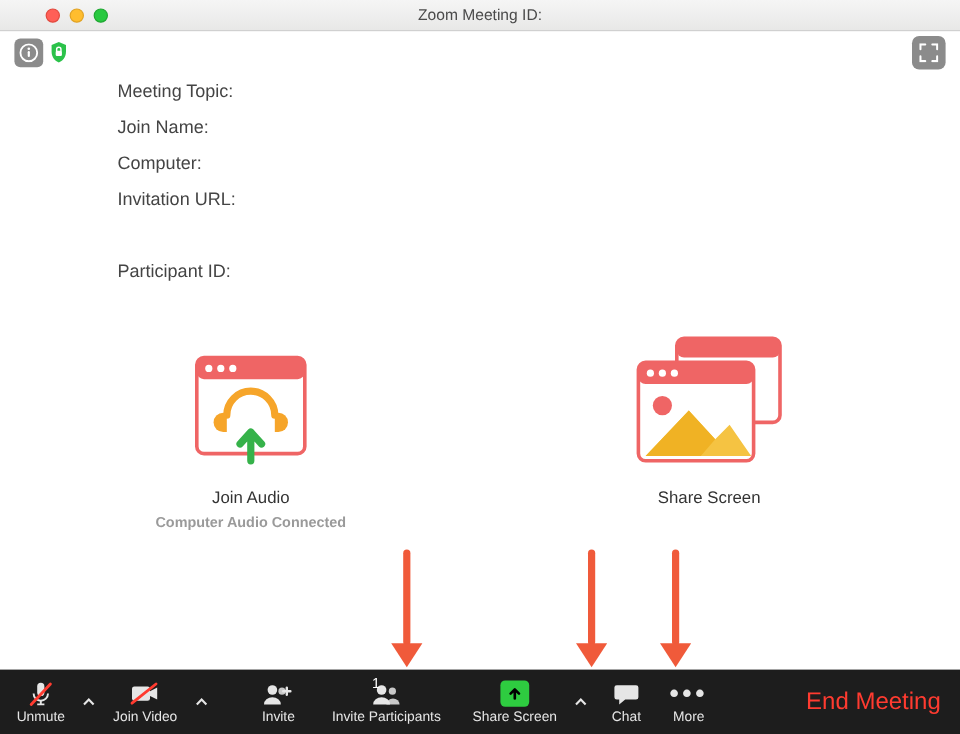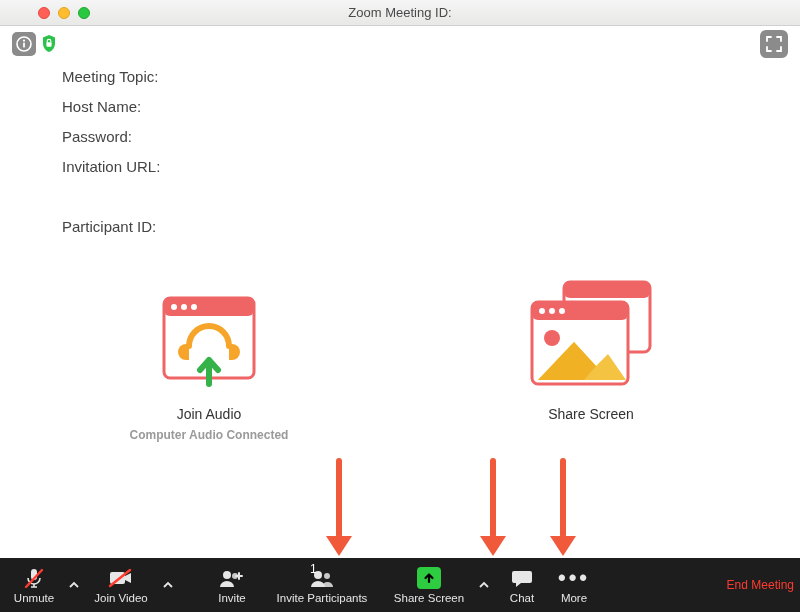--- a/index.html
+++ b/index.html
@@ -41,21 +41,21 @@
     width:24px;height:24px;border-radius:5px;background:#8b8b8b;
     display:flex;align-items:center;justify-content:center;margin-right:6px;
   }
   .flex-spacer{flex:1;}
   .fsbtn{
     width:28px;height:28px;border-radius:6px;background:#8b8b8b;
     display:flex;align-items:center;justify-content:center;
   }
   
   .info{
-    margin-left:62px;
+    margin-left:98px;
     font-size:15px;
     color:#444;
     line-height:30px;
   }
   .info .row{height:30px;}
   
   .tiles{
     position:absolute;
     top:280px; left:0; right:0;
     display:flex;
@@ -132,23 +132,23 @@
   }
   .badge{
     position:absolute;
     top:4px; left:52px;
     font-size:12px;
     color:#fff;
   }
   .more-dots{ letter-spacing:3px; font-size:22px; font-weight:700; }
   .end{
     color:#ff3b30;
-    font-size:12px;
+    font-size:20px;
     margin-left:auto;
-    margin-right:0;
+    margin-right:10px;
     white-space:nowrap;
   }
 </style>
 </head>
 <body>
 
 <div class="titlebar">
   <div class="traffic">
     <div class="tl red"></div>
     <div class="tl yellow"></div>
@@ -175,22 +175,22 @@
   <div class="flex-spacer"></div>
   <div class="fsbtn">
     <svg width="16" height="16" viewBox="0 0 16 16">
       <path d="M1 5 V1 H5 M11 1 H15 V5 M15 11 V15 H11 M5 15 H1 V11" fill="none" stroke="#fff" stroke-width="1.8" stroke-linecap="round"></path>
     </svg>
   </div>
 </div>
 
 <div class="info">
   <div class="row">Meeting Topic:</div>
-  <div class="row">Host Name:</div>
-  <div class="row">Password:</div>
+  <div class="row">Join Name:</div>
+  <div class="row">Computer:</div>
   <div class="row">Invitation URL:</div>
   <div class="row" style="height:30px;"></div>
   <div class="row">Participant ID:</div>
 </div>
 
 <div class="tiles">
 
   <div class="tile">
     <div class="tile-icon">
       <svg width="106" height="100" viewBox="0 0 106 100">

